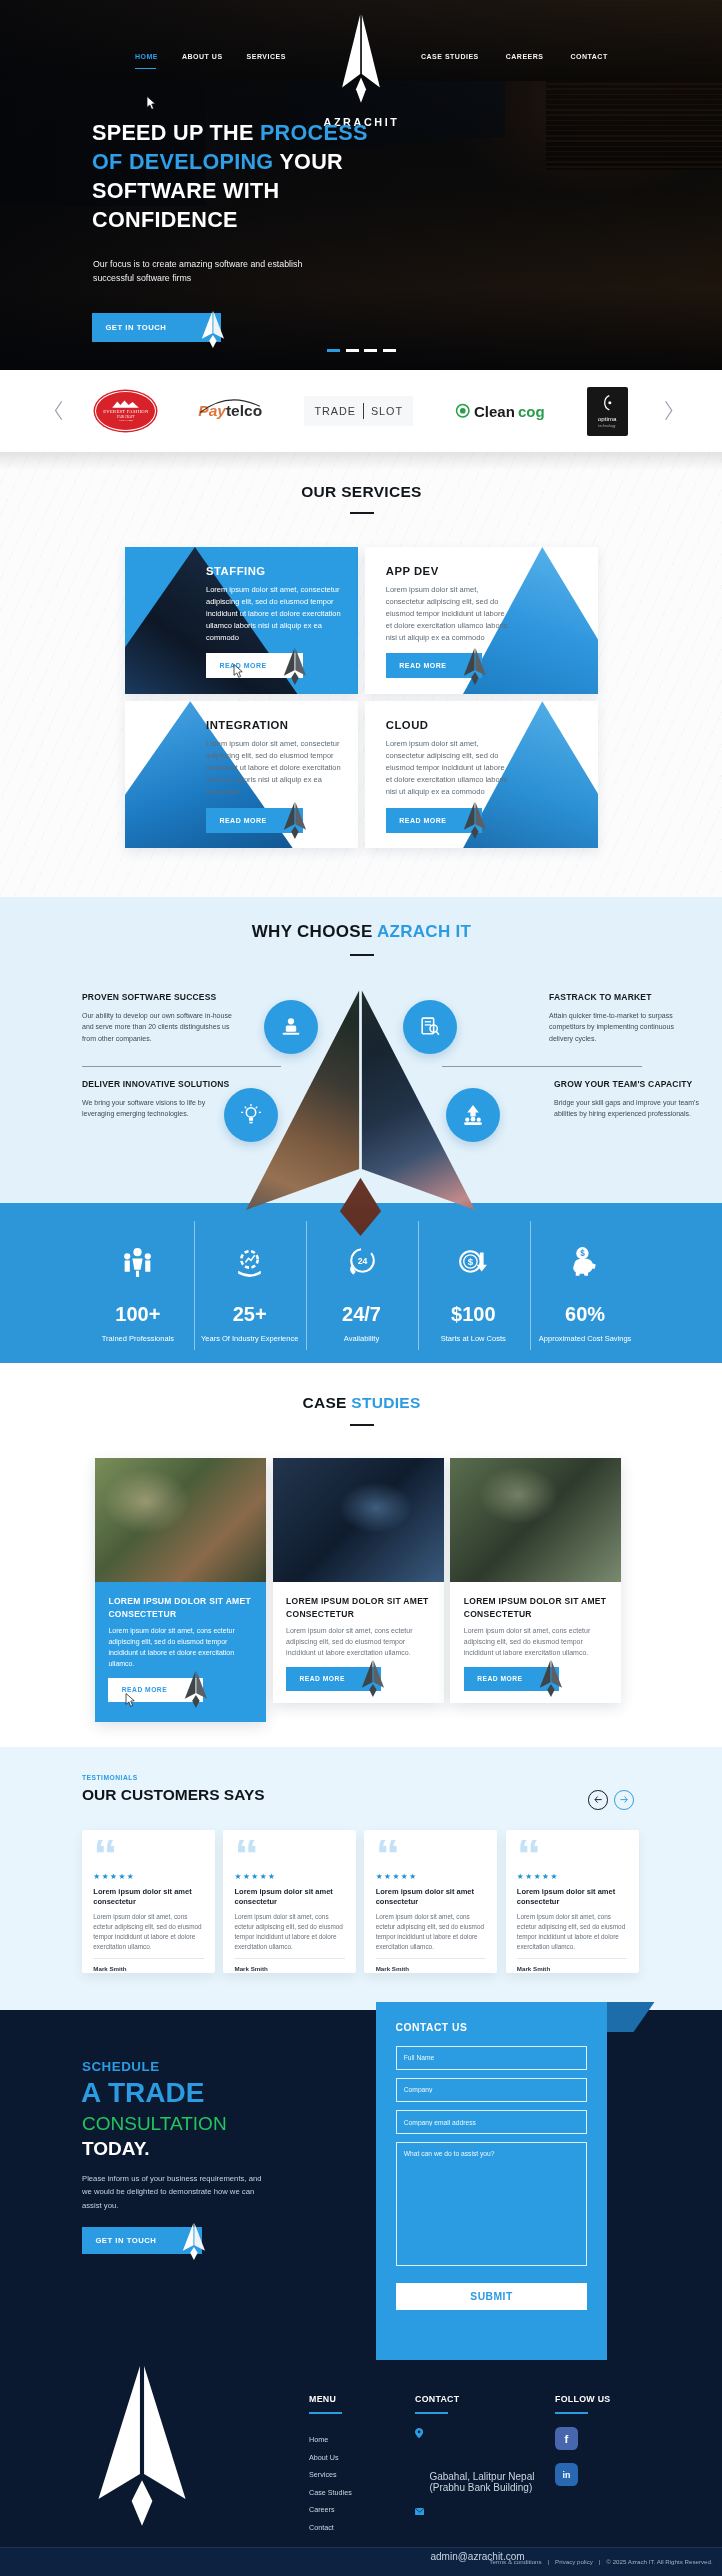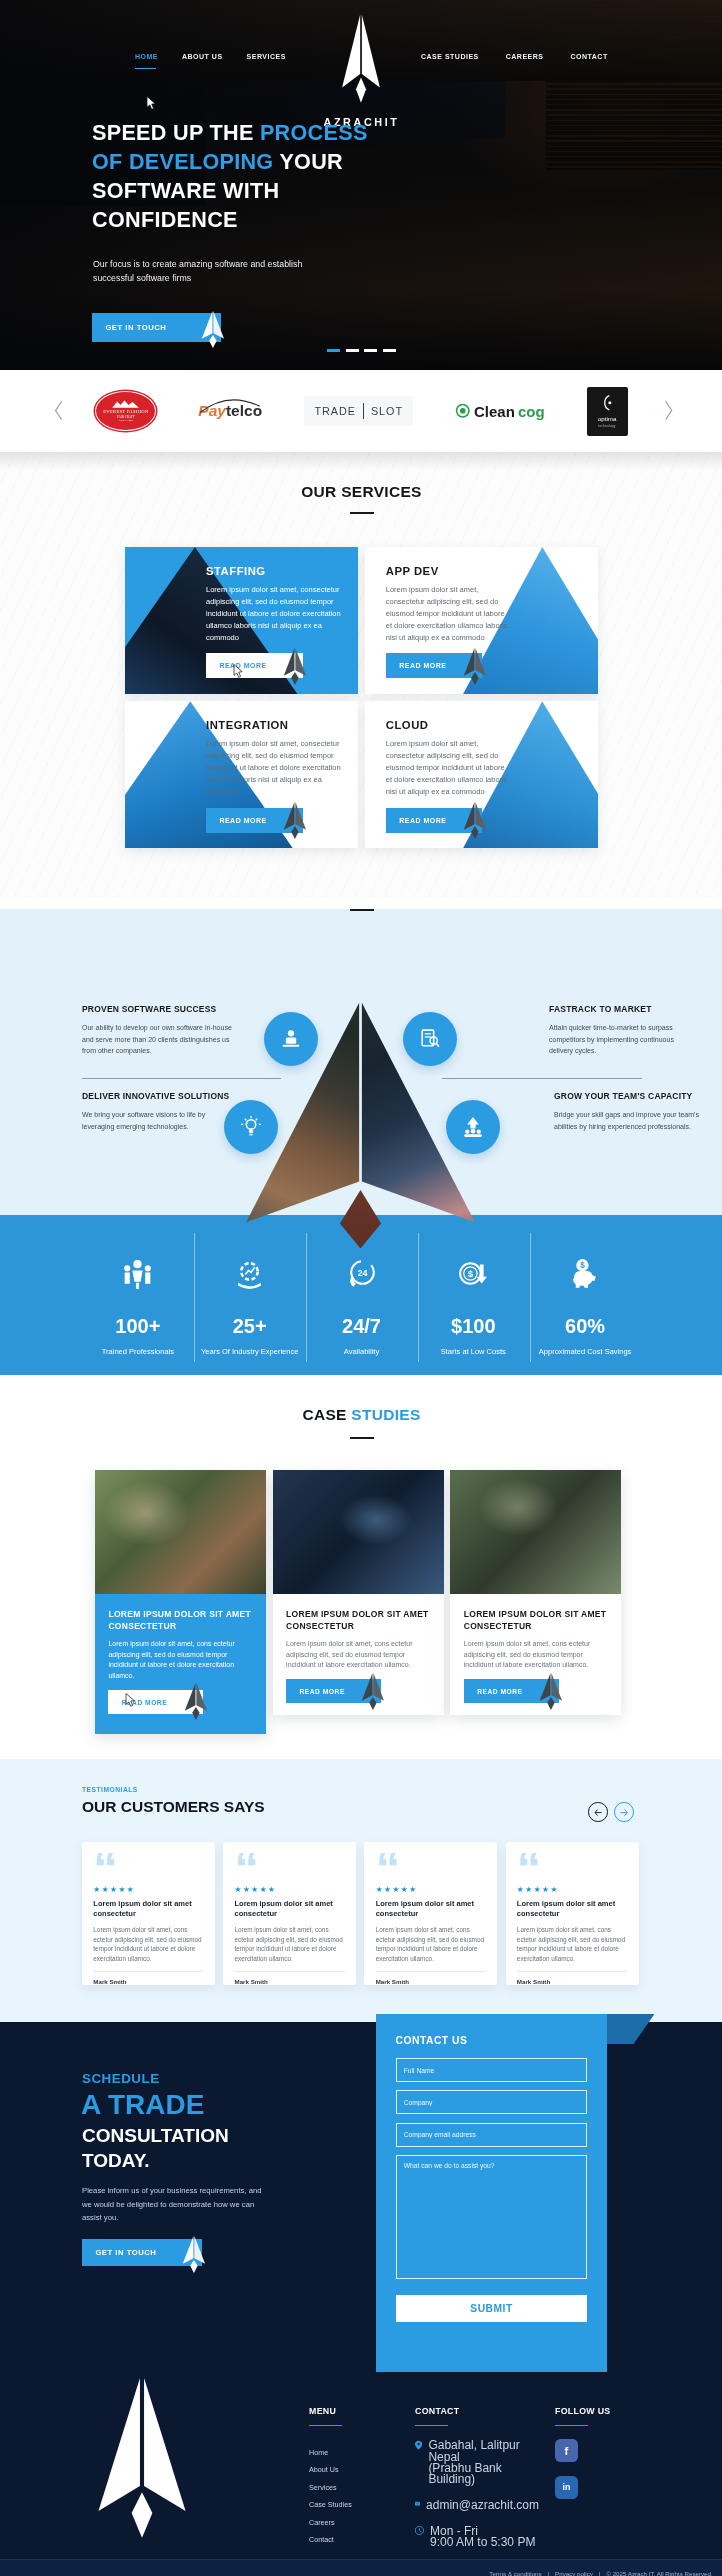--- a/index.html
+++ b/index.html
@@ -143,41 +143,41 @@
   .t-stars { color:#2193d1; font-size:7.7px; letter-spacing:1.5px; margin-top:3.1px;}
   .t-ctitle { font-size:7.5px; font-weight:800; color:#18202a; line-height:10.3px; margin-top:5.2px; }
   .t-body { font-size:6.4px; color:#68727e; line-height:9.8px; margin-top:5.2px; }
   .t-hr { border-top:0.5px solid #e3e8ee; margin-top:6.7px; }
   .t-author { font-size:6.2px; font-weight:700; color:#2c3644; margin-top:6.2px; }
 
   
   #contact { position:relative; height:537px; background:#0a1830; }
   .sch-label { position:absolute; left:82px; top:49px; font-size:13.4px; font-weight:800; color:#2b9be2; letter-spacing:0.5px;}
   .sch-1 { position:absolute; left:81px; top:67px; font-size:28px; font-weight:800; color:#2b9be2; }
-  .sch-2 { position:absolute; left:82px; top:103px; font-size:19px; font-weight:700; color:#ffffff; }
+  .sch-2 { position:absolute; left:82px; top:103px; font-size:19px; font-weight:400; color:#22c55e; }
   .sch-3 { position:absolute; left:82px; top:128px; font-size:19px; font-weight:800; color:#fff; }
   .sch-body { position:absolute; left:82px; top:162px; width:191px; font-size:7.7px; line-height:13.4px; color:#c7d2e0; }
   .sch-cta { position:absolute; left:82px; top:217px; width:120px; }
   .panel-deco { position:absolute; left:520px; top:-8.2px; width:124px; height:30px; background:#1d6dab; transform:skewX(-35deg); z-index:1;}
   .panel { position:absolute; left:376px; top:-8.2px; width:231px; height:358px; background:#2b9be2; z-index:2; padding:20.6px 19.6px; }
   .panel-title { font-size:10.3px; font-weight:800; color:#fff; letter-spacing:0.5px; }
   .f-input { display:block; width:100%; height:24px; margin-top:8.2px; background:transparent; border:0.5px solid rgba(255,255,255,.85); color:#fff; font-size:6.7px; padding:0 7.2px; font-family:inherit; }
   .f-input::placeholder, .f-area::placeholder { color:rgba(255,255,255,.92); }
   .f-area { display:block; width:100%; height:124px; margin-top:8.2px; background:transparent; border:0.5px solid rgba(255,255,255,.85); color:#fff; font-size:6.7px; padding:6.2px 7.2px; resize:none; font-family:inherit;}
   .f-input:first-of-type { margin-top:12.4px; }
   .f-submit { width:100%; height:27px; margin-top:16.5px; background:#fff; border:none; color:#2b9be2; font-size:10.3px; font-weight:800; letter-spacing:0.5px; cursor:pointer; font-family:inherit;}
   .foot-logo { position:absolute; left:89px; top:354px; }
   .f-col { position:absolute; top:384px; }
   .f-col-menu { left:309px; } .f-col-contact { left:415px; } .f-col-follow { left:555px; }
   .f-head { font-size:8.8px; font-weight:800; color:#fff; letter-spacing:0.3px; }
   .f-underline { width:33px; height:1.5px; background:#2b9be2; margin-top:8.2px; }
   .f-menu { margin-top:17.5px; }
   .f-menu div { font-size:7.2px; color:#ccd5e1; line-height:17.5px; cursor:pointer; }
   .c-row { display:flex; gap:6.2px; margin-top:14.4px; align-items:flex-start; width:124px;}
-  .c-row .txt { font-size:12px; color:#ccd5e1; line-height:11.3px; }
+  .c-row .txt { font-size:10px; color:#ccd5e1; line-height:11.3px;margin-top:43px; }
   .soc { width:23px; height:23px; border-radius:5.2px; display:flex; align-items:center; justify-content:center; margin-top:13.4px; cursor:pointer; color:#fff; font-weight:800; font-size:11.3px;}
   .soc-fb { background:#4766ae; }
   .soc-li { background:#2867b2; font-size:8.8px; }
   #bottombar { height:29px; background:#0d2140; border-top:0.5px solid rgba(255,255,255,.08); font-size:6.2px; color:#9fb0c6; line-height:28px; text-align:right; padding-right:8.2px; }
   #bottombar span { margin:0 2.1px; }
   #bottombar .lnk { cursor:pointer; }
 </style>
 </head>
 <body>
 
@@ -345,20 +345,21 @@
                 <path d="M31 2 L54 62 L31 50 Z" fill="#5a6066"></path>
                 <path d="M30 54 L38 66 L30 82 L22 66 Z" fill="#3e4448"></path>
             </svg>
           </div>
         </div>
       </div>
     </div>
   </section>
 
   <section id="why">
+    <h2 class="sec-title"><span>WHY CHOOSE </span><span class="blue">AZRACH IT</span></h2>
     <div class="sec-dash"></div>
 
     <div class="feat" style="left:82px; top:94px; width:160px;">
       <div class="feat-title">PROVEN SOFTWARE SUCCESS</div>
       <div class="feat-body">Our ability to develop our own software in-house and serve more than 20 clients distinguishes us from other companies.</div>
     </div>
     <div class="ico-circle" style="left:264px; top:103px;">
       <svg width="24" height="24" viewBox="0 0 46 46">
           <circle cx="23" cy="12" r="6" fill="#fff"></circle>
           <rect x="13" y="20" width="20" height="12" rx="3" fill="#fff"></rect>

